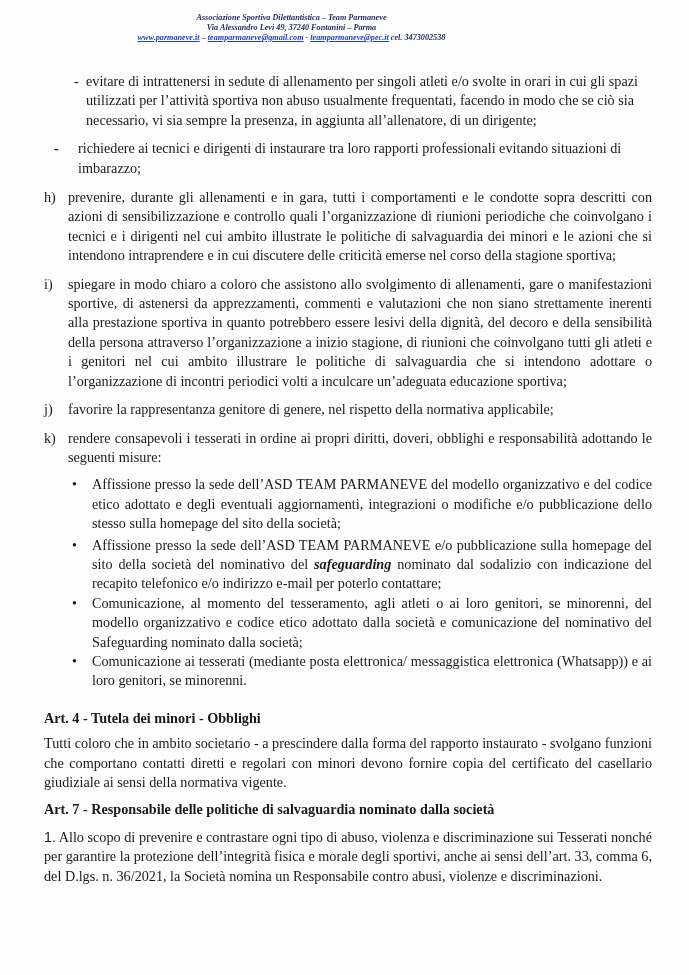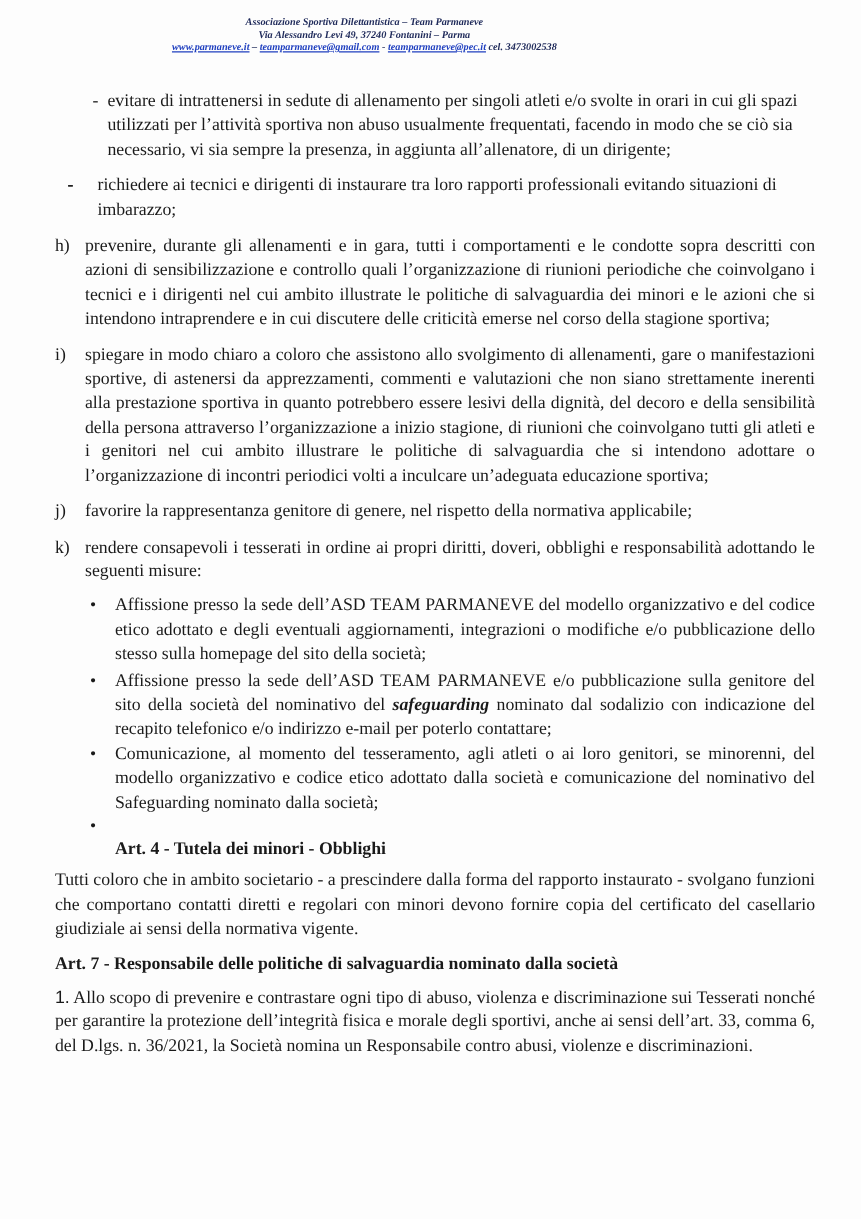--- a/index.html
+++ b/index.html
@@ -65,32 +65,33 @@
       <span>rendere consapevoli i tesserati in ordine ai propri diritti, doveri, obblighi e responsabilità adottando le seguenti misure:</span>
     </div>
 
     <div class="bullets" style="padding-left:28px;">
       <div class="bullet" style="margin-bottom:2px;">
         <span class="dot">•</span>
         <span>Affissione presso la sede dell’ASD TEAM PARMANEVE del modello organizzativo e del codice etico adottato e degli eventuali aggiornamenti, integrazioni o modifiche e/o pubblicazione dello stesso sulla homepage del sito della società;</span>
       </div>
       <div class="bullet">
         <span class="dot">•</span>
-        <span>Affissione presso la sede dell’ASD TEAM PARMANEVE e/o pubblicazione sulla genitore del sito della società del nominativo del </span><b><i>safeguarding</i></b><span> nominato dal sodalizio con indicazione del recapito telefonico e/o indirizzo e-mail per poterlo contattare;</span>
+        <span>Affissione presso la sede dell’ASD TEAM PARMANEVE e/o pubblicazione sulla homepage del sito della società del nominativo del </span><b><i>safeguarding</i></b><span> nominato dal sodalizio con indicazione del recapito telefonico e/o indirizzo e-mail per poterlo contattare;</span>
       </div>
       <div class="bullet">
         <span class="dot">•</span>
         <span>Comunicazione, al momento del tesseramento, agli atleti o ai loro genitori, se minorenni, del modello organizzativo e codice etico adottato dalla società e comunicazione del nominativo del Safeguarding nominato dalla società;</span>
       </div>
       <div class="bullet">
         <span class="dot">•</span>
+        <span>Comunicazione ai tesserati (mediante posta elettronica/ messaggistica elettronica (Whatsapp)) e ai loro genitori, se minorenni.</span>
       </div>
     </div>
 
-    <div class="art-title" style="margin-top:18px;margin-left:48px;">Art. 4 - Tutela dei minori - Obblighi</div>
+    <div class="art-title" style="margin-top:18px;">Art. 4 - Tutela dei minori - Obblighi</div>
     <div class="para">Tutti coloro che in ambito societario - a prescindere dalla forma del rapporto instaurato - svolgano funzioni che comportano contatti diretti e regolari con minori devono fornire copia del certificato del casellario giudiziale ai sensi della normativa vigente.</div>
 
     <div class="art-title" style="margin-top:8px;margin-bottom:8px;">Art. 7 - Responsabile delle politiche di salvaguardia nominato dalla società</div>
     <div class="para">
       <span class="num1">1.</span><span> Allo scopo di prevenire e contrastare ogni tipo di abuso, violenza e discriminazione sui Tesserati nonché per garantire la protezione dell’integrità fisica e morale degli sportivi, anche ai sensi dell’art. 33, comma 6, del D.lgs. n. 36/2021, la Società nomina un Responsabile contro abusi, violenze e discriminazioni.</span>
     </div>
   </div>
 </div>
 
 </body></html>

